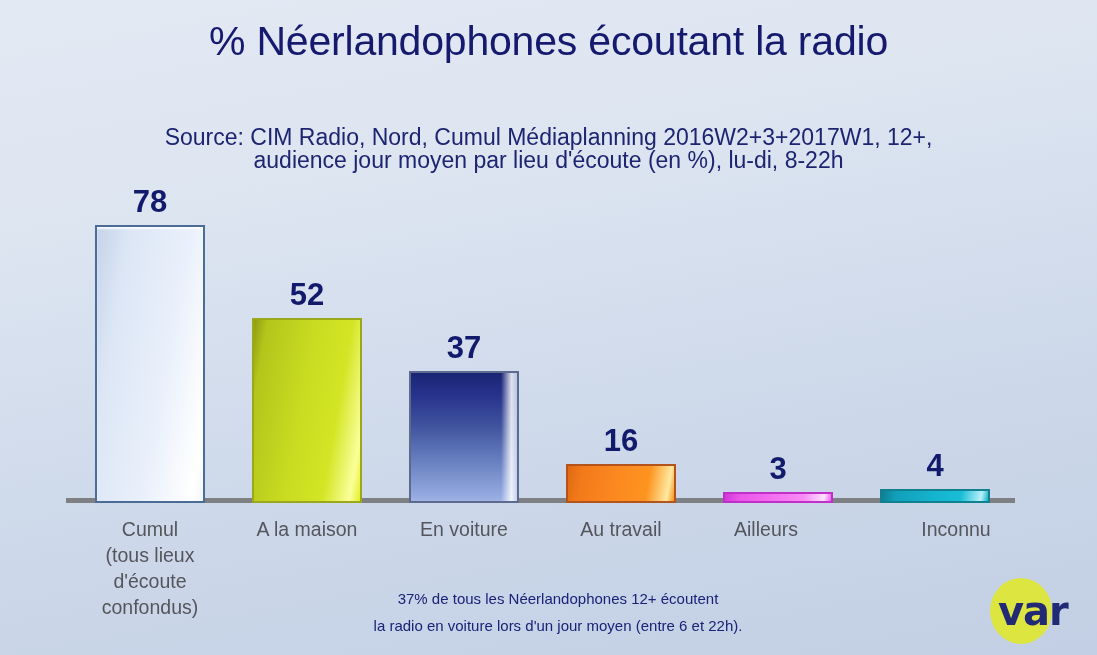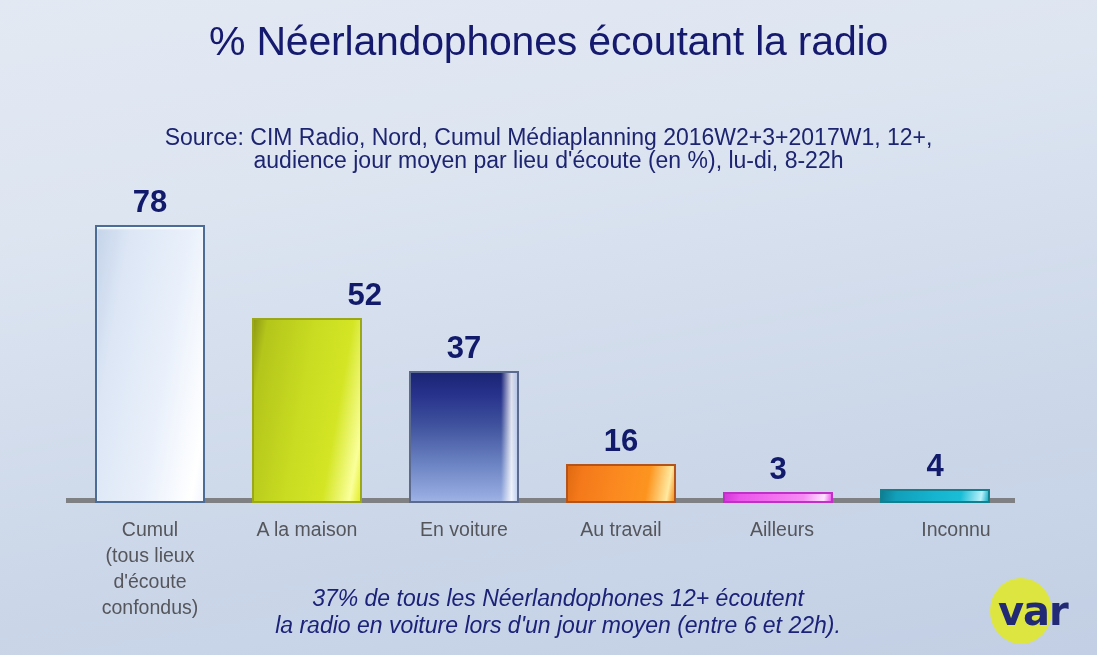--- a/index.html
+++ b/index.html
@@ -142,23 +142,22 @@
   
   #caption {
     position: absolute;
     left: 148px;
     top: 585px;
     width: 820px;
     text-align: center;
   }
   .caption-line {
     color: #1b2278;
-    font-size: 23px;
+    font-size: 15px;
     line-height: 27px;
-    font-style: italic;
     font-weight: 400;
     white-space: nowrap;
   }
 
   
   #logo {
     position: absolute;
     left: 990px;
     top: 578px;
     width: 88px;
@@ -207,21 +206,21 @@
         <div class="bar-value" style="bottom: 436px;">78</div>
       </div>
       <div class="cat-label" style="left: 60px;">
         <div>Cumul</div>
         <div>(tous lieux</div>
         <div>d'écoute</div>
         <div>confondus)</div>
       </div>
       <div class="bar-group" style="left: 252px; height: 503px;">
         <div class="bar bar-home" style="height: 185px; bottom: 152px;"></div>
-        <div class="bar-value" style="bottom: 343px; text-align: right;">52</div>
+        <div class="bar-value" style="bottom: 343px;">52</div>
       </div>
       <div class="cat-label" style="left: 217px;">
         <div>A la maison</div>
       </div>
       <div class="bar-group" style="left: 409px; height: 503px;">
         <div class="bar bar-car" style="height: 132px; bottom: 152px;"></div>
         <div class="bar-value" style="bottom: 290px;">37</div>
       </div>
       <div class="cat-label" style="left: 374px;">
         <div>En voiture</div>
@@ -230,21 +229,21 @@
         <div class="bar bar-work" style="height: 39px; bottom: 152px;"></div>
         <div class="bar-value" style="bottom: 197px;">16</div>
       </div>
       <div class="cat-label" style="left: 531px;">
         <div>Au travail</div>
       </div>
       <div class="bar-group" style="left: 723px; height: 503px;">
         <div class="bar bar-else" style="height: 11px; bottom: 152px;"></div>
         <div class="bar-value" style="bottom: 169px;">3</div>
       </div>
-      <div class="cat-label" style="left: 692px;">
+      <div class="cat-label" style="left: 676px;">
         <div>Ailleurs</div>
       </div>
       <div class="bar-group" style="left: 880px; height: 503px;">
         <div class="bar bar-unknown" style="height: 14px; bottom: 152px;"></div>
         <div class="bar-value" style="bottom: 172px;">4</div>
       </div>
       <div class="cat-label" style="left: 866px;">
         <div>Inconnu</div>
       </div>
     </div>

